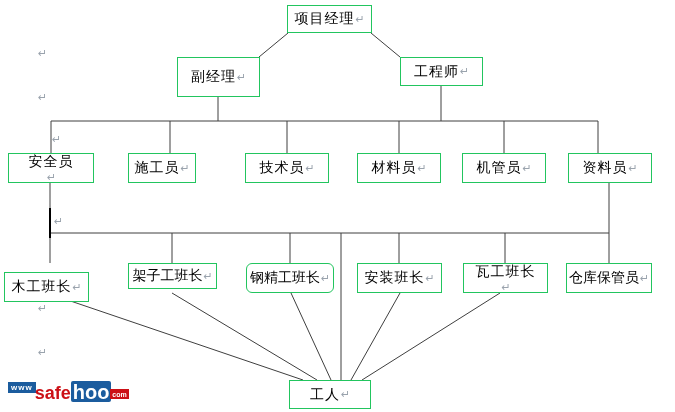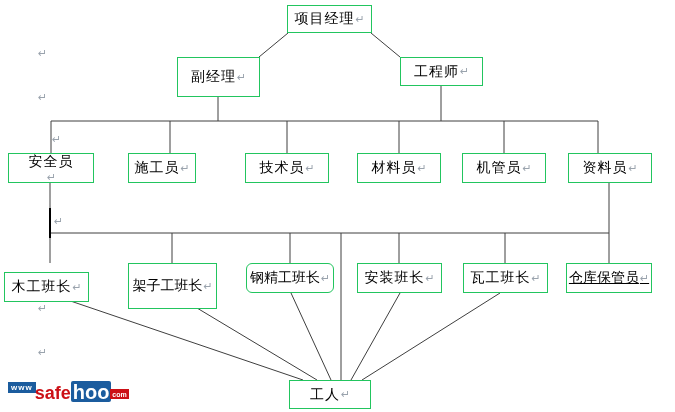--- a/index.html
+++ b/index.html
@@ -105,37 +105,37 @@
   </div>
   <div class="box" style="left:568px;top:153px;width:84px;height:30px;">
     <span>资料员</span>
       <span class="pmark">↵</span>
   </div>
 
   <div class="box" style="left:4px;top:272px;width:85px;height:30px;">
     <span>木工班长</span>
       <span class="pmark">↵</span>
   </div>
-  <div class="box" style="left:128px;top:263px;width:89px;height:46px;letter-spacing:0;">
+  <div class="box" style="left:128px;top:263px;width:89px;height:26px;letter-spacing:0;">
     <span>架子工班长</span>
       <span class="pmark">↵</span>
   </div>
   <div class="box" style="left:246px;top:263px;width:88px;height:30px;letter-spacing:0;border-radius:6px;">
     <span>钢精工班长</span>
       <span class="pmark">↵</span>
   </div>
   <div class="box" style="left:357px;top:263px;width:85px;height:30px;">
     <span>安装班长</span>
       <span class="pmark">↵</span>
   </div>
-  <div class="box" style="left:463px;top:263px;width:85px;height:30px;">
+  <div class="box" style="left:463px;top:263px;width:85px;height:30px;flex-direction:column;">
     <span>瓦工班长</span>
       <span class="pmark">↵</span>
   </div>
-  <div class="box" style="left:566px;top:263px;width:86px;height:30px;letter-spacing:0;text-decoration:underline;">
+  <div class="box" style="left:566px;top:263px;width:86px;height:30px;letter-spacing:0;">
     <span>仓库保管员</span>
       <span class="pmark">↵</span>
   </div>
 
   <div class="box" style="left:289px;top:380px;width:82px;height:29px;">
     <span>工人</span>
       <span class="pmark">↵</span>
   </div>
 
   <span class="margin-mark" style="left:38px;top:48px;">↵</span>

